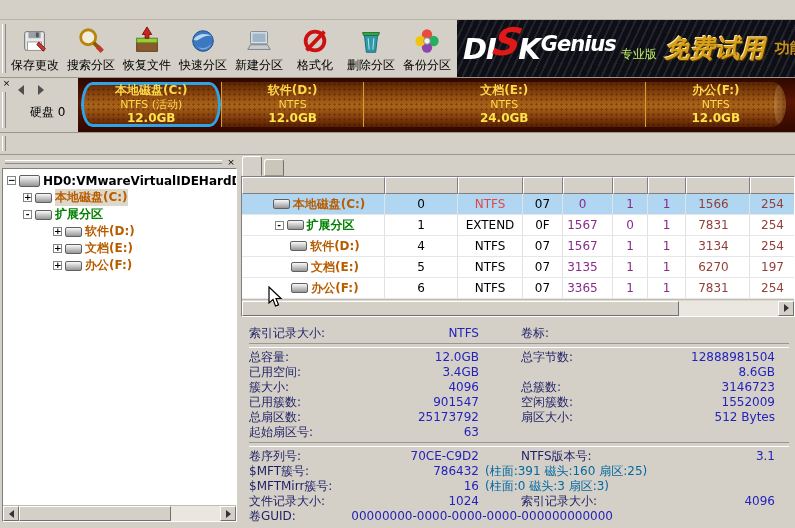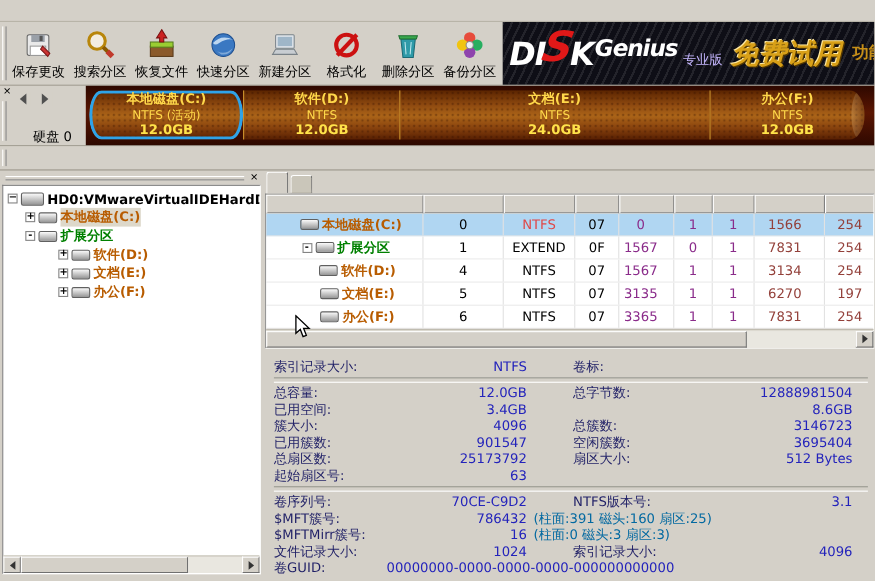--- a/index.html
+++ b/index.html
@@ -16,34 +16,34 @@
   .tbtn{width:56px;display:flex;flex-direction:column;align-items:center;justify-content:flex-end;padding:2px 0 3px}
   .ticon{height:32px;display:flex;align-items:center;justify-content:center}
   .ticon svg{width:30px;height:30px}
   .tlabel{font-size:12px;white-space:nowrap}
   .logo{flex:1;margin-left:2px;background:#0e0e16;position:relative;overflow:hidden;display:flex;align-items:center;padding-left:6px;white-space:nowrap}
   .logo::before{content:"";position:absolute;inset:0;background:repeating-linear-gradient(115deg,rgba(255,255,255,.09) 0 2px,transparent 2px 7px)}
   .logo>*{position:relative}
   .brand{font-style:italic;font-weight:bold;color:#fff;font-size:29px;letter-spacing:-1px;display:flex;align-items:flex-start}
   .brand .bs{color:#e01818;font-size:38px;line-height:20px;transform:skewX(-12deg);margin:0 -2px}
   .brand .bgen{font-size:21px;margin-left:1px}
-  .edition{color:#c4b5fd;font-size:12px;margin:12px 4px 0 5px}
+  .edition{color:#bef264;font-size:12px;margin:12px 4px 0 5px}
   .trial{color:#d8a018;font-size:25px;font-weight:bold;font-style:italic;text-shadow:1px 1px 0 #543800,-1px -1px 0 #ffe9a0;margin-left:4px}
   .promo{color:#c89018;font-size:15px;font-weight:bold;margin-left:10px}
 
   
   .diskband{height:55px;display:flex;background:#d4d0c8;border-bottom:1px solid #9a968a}
   .db-left{width:78px;position:relative;flex:none}
   .db-close{position:absolute;left:1px;top:0;width:11px;height:11px;font-size:9px;line-height:10px;text-align:center}
   .db-vgrip{position:absolute;left:2px;top:14px;bottom:4px;width:4px;border-left:1px solid #fff;border-right:1px solid #8a8a8a}
   .db-arrows{position:absolute;left:13px;top:5px;display:flex;gap:5px}
   .arrow-btn{width:15px;height:14px;display:flex;align-items:center;justify-content:center;background:#d4d0c8}
   .tri-left{width:0;height:0;border:5px solid transparent;border-right:6px solid #505050;border-left:none}
   .tri-right{width:0;height:0;border:5px solid transparent;border-left:6px solid #505050;border-right:none}
-  .db-label{position:absolute;left:30px;top:38px;font-size:12px}
+  .db-label{position:absolute;left:30px;top:26px;font-size:12px}
   .db-band{flex:1;background:linear-gradient(#2e0800,#5a1602 45%,#2e0800);padding:4px 9px 5px 3px;display:flex;overflow:hidden}
   .cylinder{flex:1;display:flex;border-radius:12px 16px 16px 12px/24px 26px 26px 24px;overflow:hidden;position:relative}
   .cylinder::after{content:"";position:absolute;right:-4px;top:0;width:16px;height:100%;border-radius:50%;background:linear-gradient(90deg,rgba(255,225,170,.22),rgba(70,22,0,.55));pointer-events:none}
   .segment{flex:1;display:flex;flex-direction:column;justify-content:center;text-align:center;position:relative;background:radial-gradient(rgba(45,12,0,.30) 1px,transparent 1.4px) 0 0/5px 5px,linear-gradient(#5a2400 0%,#8f4a10 30%,#ab6418 52%,#8a440e 75%,#571f02 100%)}
   .segment+.segment{border-left:1px solid #d89c2e}
   .segment.w2{flex:2}
   .segment.sel{box-shadow:inset 0 0 0 3px #2fa3e8;border-radius:12px/24px}
   .pname{color:#ffd84a;font-weight:bold;font-size:12px;line-height:15px}
   .pfs{color:#ffd84a;font-weight:normal;font-size:11px;line-height:13px}
   .psize{color:#ffe34a;font-weight:bold;font-size:12px;line-height:15px}
@@ -494,21 +494,21 @@
           <span class="dv1">4096</span>
           <span class="dx"></span>
           <span class="dl2">总簇数:</span>
           <span class="dv2">3146723</span>
         </div>
         <div class="drow noexp">
           <span class="dl1">已用簇数:</span>
           <span class="dv1">901547</span>
           <span class="dx"></span>
           <span class="dl2">空闲簇数:</span>
-          <span class="dv2">3695404</span>
+          <span class="dv2">1552009</span>
         </div>
         <div class="drow noexp">
           <span class="dl1">总扇区数:</span>
           <span class="dv1">25173792</span>
           <span class="dx"></span>
           <span class="dl2">扇区大小:</span>
           <span class="dv2">512 Bytes</span>
         </div>
         <div class="drow noexp">
           <span class="dl1">起始扇区号:</span>

